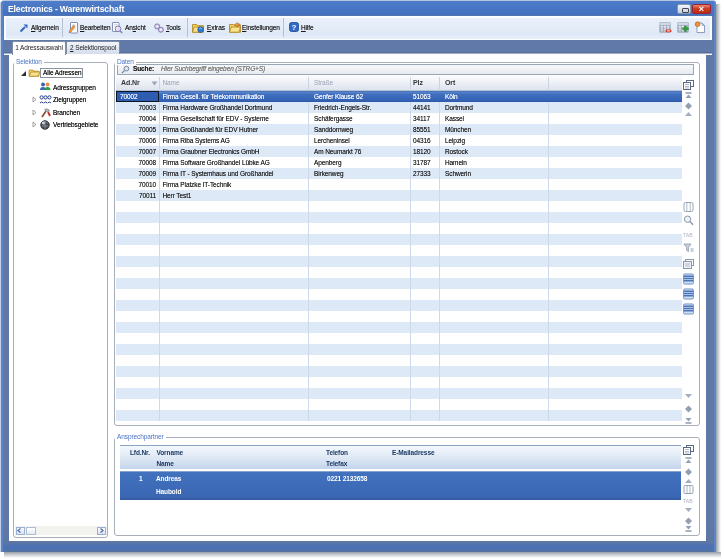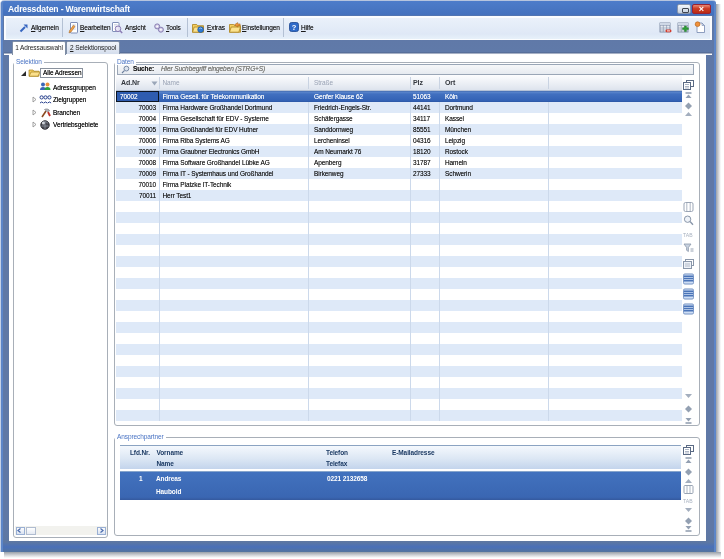--- a/index.html
+++ b/index.html
@@ -42,21 +42,21 @@
   .dc{position:absolute;font-size:6.5px;color:#141414;white-space:nowrap;letter-spacing:-0.1px;top:1.5px;text-shadow:0 0 0.4px rgba(20,20,20,0.55);}
   .dnr{position:absolute;font-size:6.5px;color:#141414;letter-spacing:-0.1px;top:1.5px;left:0;width:40px;text-align:right;text-shadow:0 0 0.4px rgba(20,20,20,0.55);}
   .sico{position:absolute;left:674px;width:11px;}
   .ahx{font-size:6.5px;font-weight:bold;color:#16355f;letter-spacing:-0.1px;white-space:nowrap;}
   .arx{font-size:6.5px;font-weight:bold;color:#fff;letter-spacing:-0.1px;white-space:nowrap;}
 </style></head>
 <body>
 <div id="win"></div>
 <div class="abs" id="shadR"></div>
 <div class="abs" id="shadB"></div>
-<div class="abs" id="title">Adressdaten - Warenwirtschaft</div>
+<div class="abs" id="title">Electronics - Warenwirtschaft</div>
 <div class="abs" id="btnRestore">
     <i></i>
   </div>
 <div class="abs" id="btnClose">×</div>
 <div class="abs" id="toolbar">
   <svg class="tico" style="left:13px;top:5px;width:10px;height:10px" viewBox="0 0 10 10">
       <path d="M1.5 8.5 L6 4" stroke="#3565c0" stroke-width="2"></path>
       <path d="M4.5 1.5 h4 v4 z" fill="#3565c0"></path>
     </svg>
   <div class="mi" style="left:25px"><u>A</u>llgemein</div>

